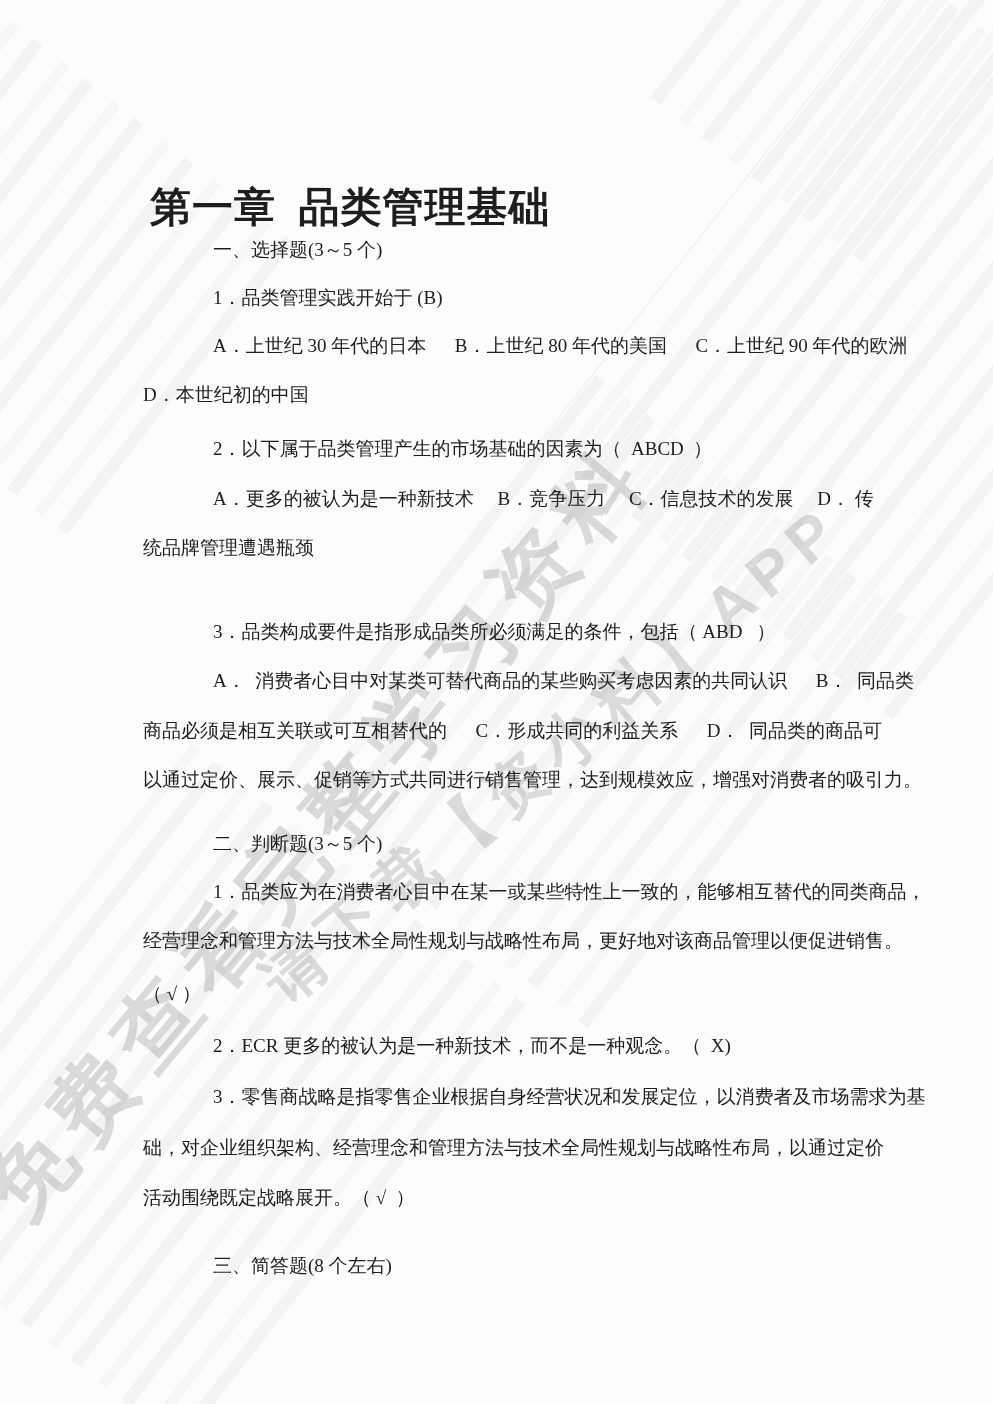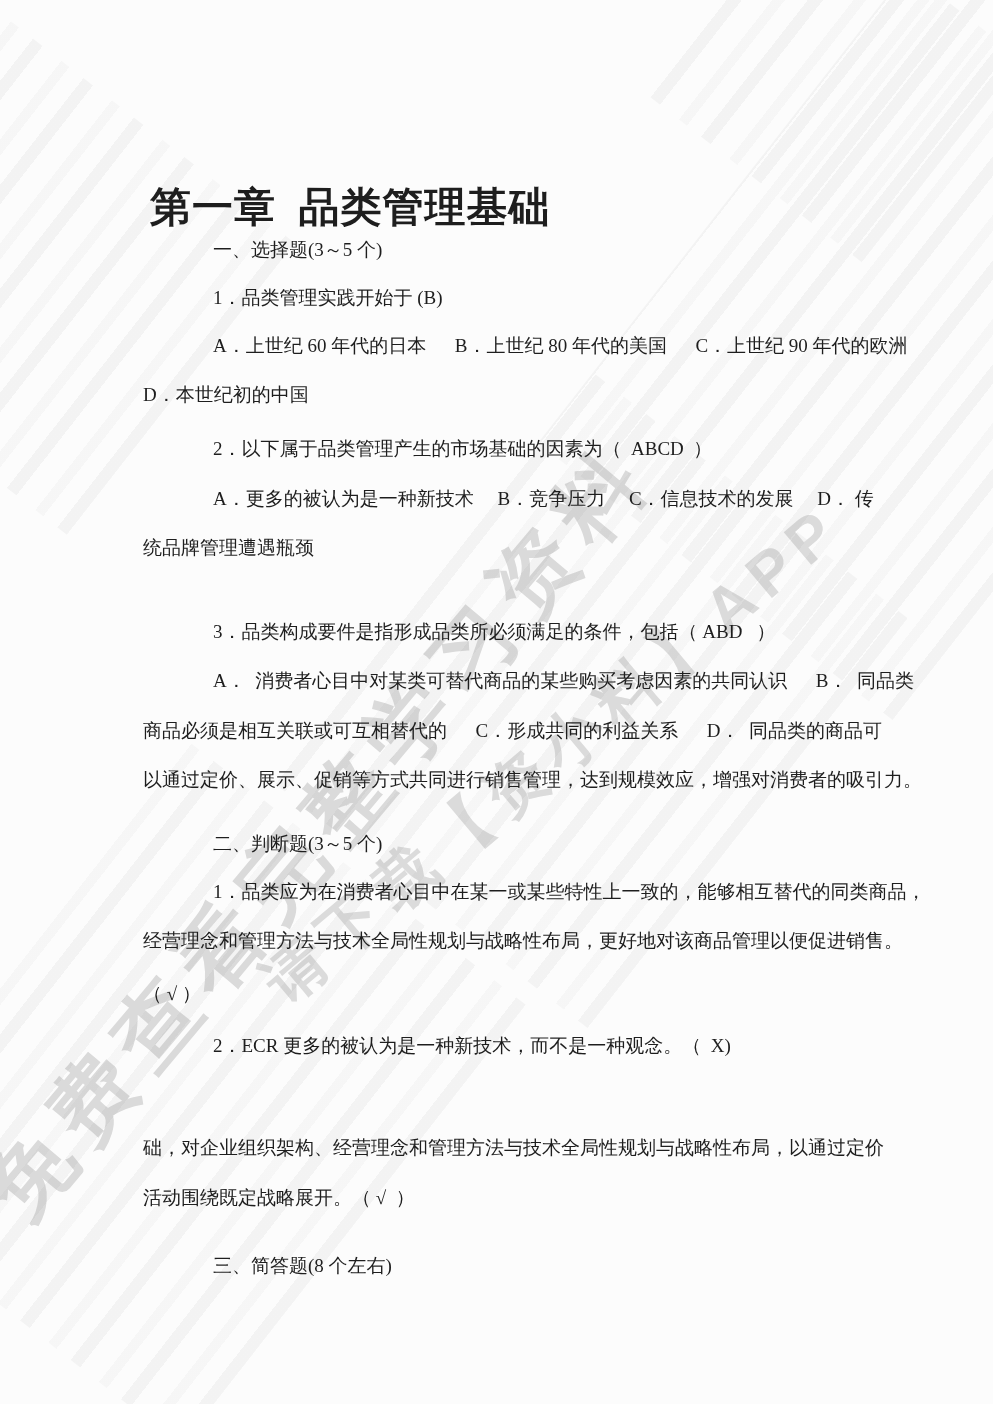--- a/index.html
+++ b/index.html
@@ -80,33 +80,34 @@
     <div class="streaks s4"></div>
     <div class="streaks s5"></div>
     <div class="wmtext wm-big">免费查看完整学习资料</div>
     <div class="wmtext wm-app">请下载【资小料】APP</div>
   </div>
 
   <div class="title" style="top:150px">第一章  品类管理基础</div>
 
   <div class="ln ind" style="top:238px">一、选择题(3～5 个)</div>
   <div class="ln ind" style="top:286px">1．品类管理实践开始于 (B)</div>
-  <div class="ln ind" style="top:334px">A．上世纪 60 年代的日本      B．上世纪 80 年代的美国      C．上世纪 90 年代的欧洲</div>
+  <div class="ln ind" style="top:334px">A．上世纪 30 年代的日本      B．上世纪 80 年代的美国      C．上世纪 90 年代的欧洲</div>
   <div class="ln" style="top:383px">D．本世纪初的中国</div>
   <div class="ln ind" style="top:437px">2．以下属于品类管理产生的市场基础的因素为（  ABCD  ）</div>
   <div class="ln ind" style="top:487px">A．更多的被认为是一种新技术     B．竞争压力     C．信息技术的发展     D． 传</div>
   <div class="ln" style="top:536px">统品牌管理遭遇瓶颈</div>
   <div class="ln ind" style="top:620px">3．品类构成要件是指形成品类所必须满足的条件，包括（ ABD   ）</div>
   <div class="ln ind" style="top:669px">A．  消费者心目中对某类可替代商品的某些购买考虑因素的共同认识      B．  同品类</div>
   <div class="ln" style="top:719px">商品必须是相互关联或可互相替代的      C．形成共同的利益关系      D．  同品类的商品可</div>
   <div class="ln" style="top:768px">以通过定价、展示、促销等方式共同进行销售管理，达到规模效应，增强对消费者的吸引力。</div>
 
   <div class="ln ind" style="top:832px">二、判断题(3～5 个)</div>
   <div class="ln ind" style="top:880px">1．品类应为在消费者心目中在某一或某些特性上一致的，能够相互替代的同类商品，</div>
   <div class="ln" style="top:929px">经营理念和管理方法与技术全局性规划与战略性布局，更好地对该商品管理以便促进销售。</div>
   <div class="ln" style="top:982px">（ √ ）</div>
   <div class="ln ind" style="top:1034px">2．ECR 更多的被认为是一种新技术，而不是一种观念。（  X)</div>
+  <div class="ln ind" style="top:1085px">3．零售商战略是指零售企业根据自身经营状况和发展定位，以消费者及市场需求为基</div>
   <div class="ln" style="top:1136px">础，对企业组织架构、经营理念和管理方法与技术全局性规划与战略性布局，以通过定价</div>
   <div class="ln" style="top:1186px">活动围绕既定战略展开。（ √  ）</div>
 
   <div class="ln ind" style="top:1254px">三、简答题(8 个左右)</div>
 
 </div>
 
 </body></html>

